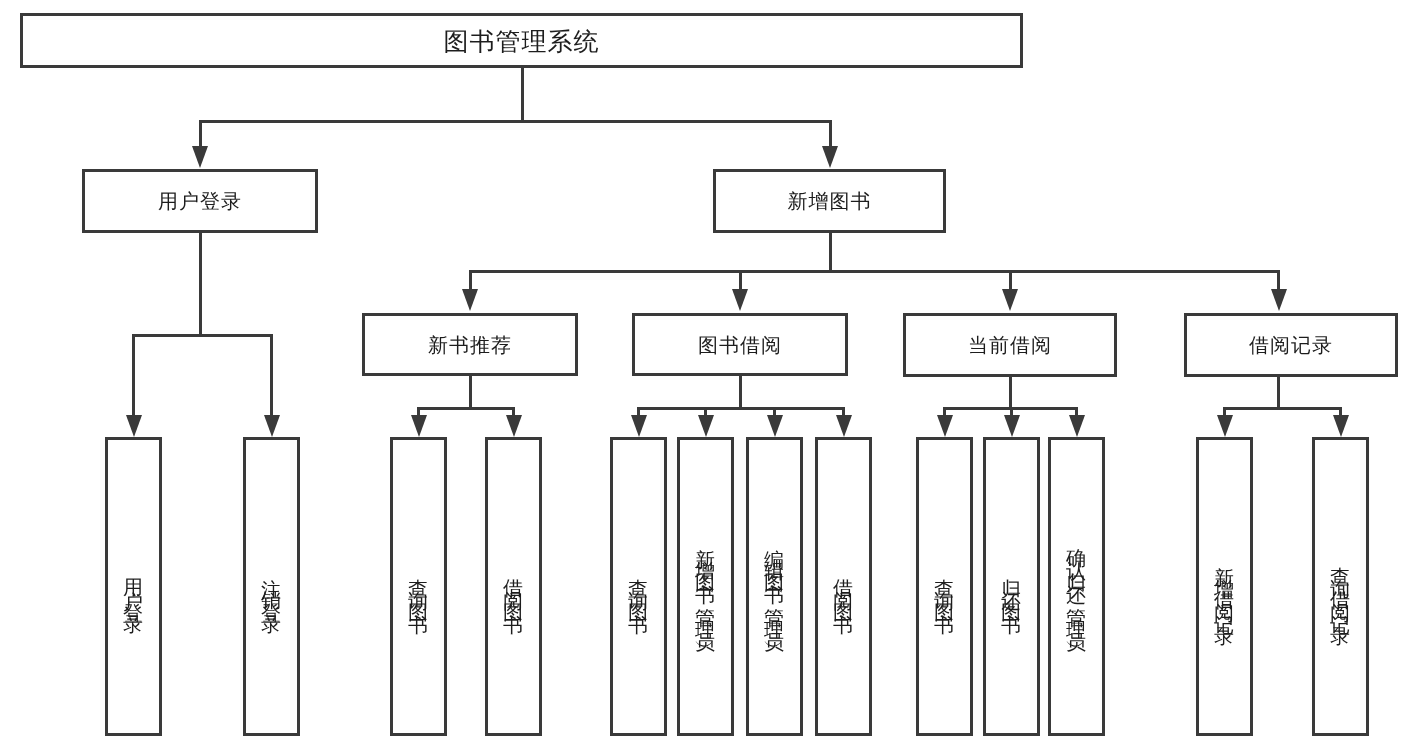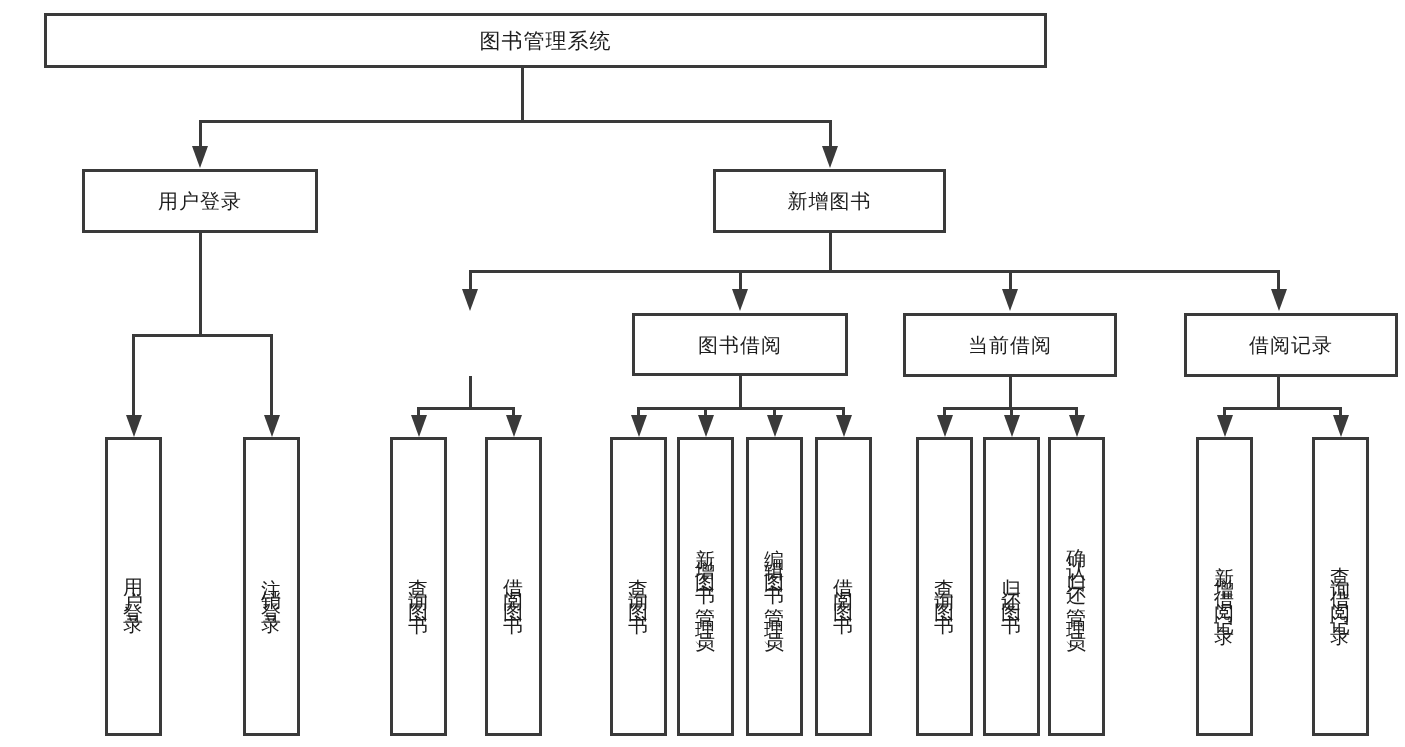--- a/index.html
+++ b/index.html
@@ -17,21 +17,21 @@
     background: var(--background, #ffffff);
     border: 3px solid var(--line, #3a3a3a);
     display: flex;
     align-items: center;
     justify-content: center;
     font-size: 20px;
     color: var(--text, #1d1d1d);
     text-align: center;
     line-height: 1.2;
   }
-  .box.title { font-size: 21px; letter-spacing: 1px; margin-left: 24px; }
+  .box.title { font-size: 25px; letter-spacing: 1px; }
   .box.h { letter-spacing: 1px; }
   .box.v {
     writing-mode: vertical-rl;
     text-orientation: mixed;
     letter-spacing: 12px;
     font-size: 20px;
   }
   .hline { position: absolute; height: 3px; background: var(--line, #3a3a3a); }
   .vline { position: absolute; width: 3px; background: var(--line, #3a3a3a); }
   .arrow {
@@ -113,20 +113,21 @@
   <div class="vline" style="left:1223px;top:407px;height:8px"></div>
   <div class="arrow" style="left:1216.5px;top:415px"></div>
   <div class="vline" style="left:1339px;top:407px;height:8px"></div>
   <div class="arrow" style="left:1332.5px;top:415px"></div>
 
   <div class="box h title" style="left:20px;top:13px;width:1003px;height:55px">图书管理系统</div>
 
   <div class="box h" style="left:82px;top:169px;width:236px;height:64px">用户登录</div>
   <div class="box h" style="left:713px;top:169px;width:233px;height:64px">新增图书</div>
 
+  <div class="box h" style="left:362px;top:313px;width:216px;height:63px">新书推荐</div>
   <div class="box h" style="left:903px;top:313px;width:214px;height:64px">当前借阅</div>
   <div class="box h" style="left:632px;top:313px;width:216px;height:63px">图书借阅</div>
   <div class="box h" style="left:1184px;top:313px;width:214px;height:64px">借阅记录</div>
 
   <div class="box v" style="left:105px;top:437px;width:57px;height:299px">用户登录</div>
   <div class="box v" style="left:243px;top:437px;width:57px;height:299px">注销登录</div>
 
   <div class="box v" style="left:390px;top:437px;width:57px;height:299px">查询图书</div>
   <div class="box v" style="left:485px;top:437px;width:57px;height:299px">借阅图书</div>
 

